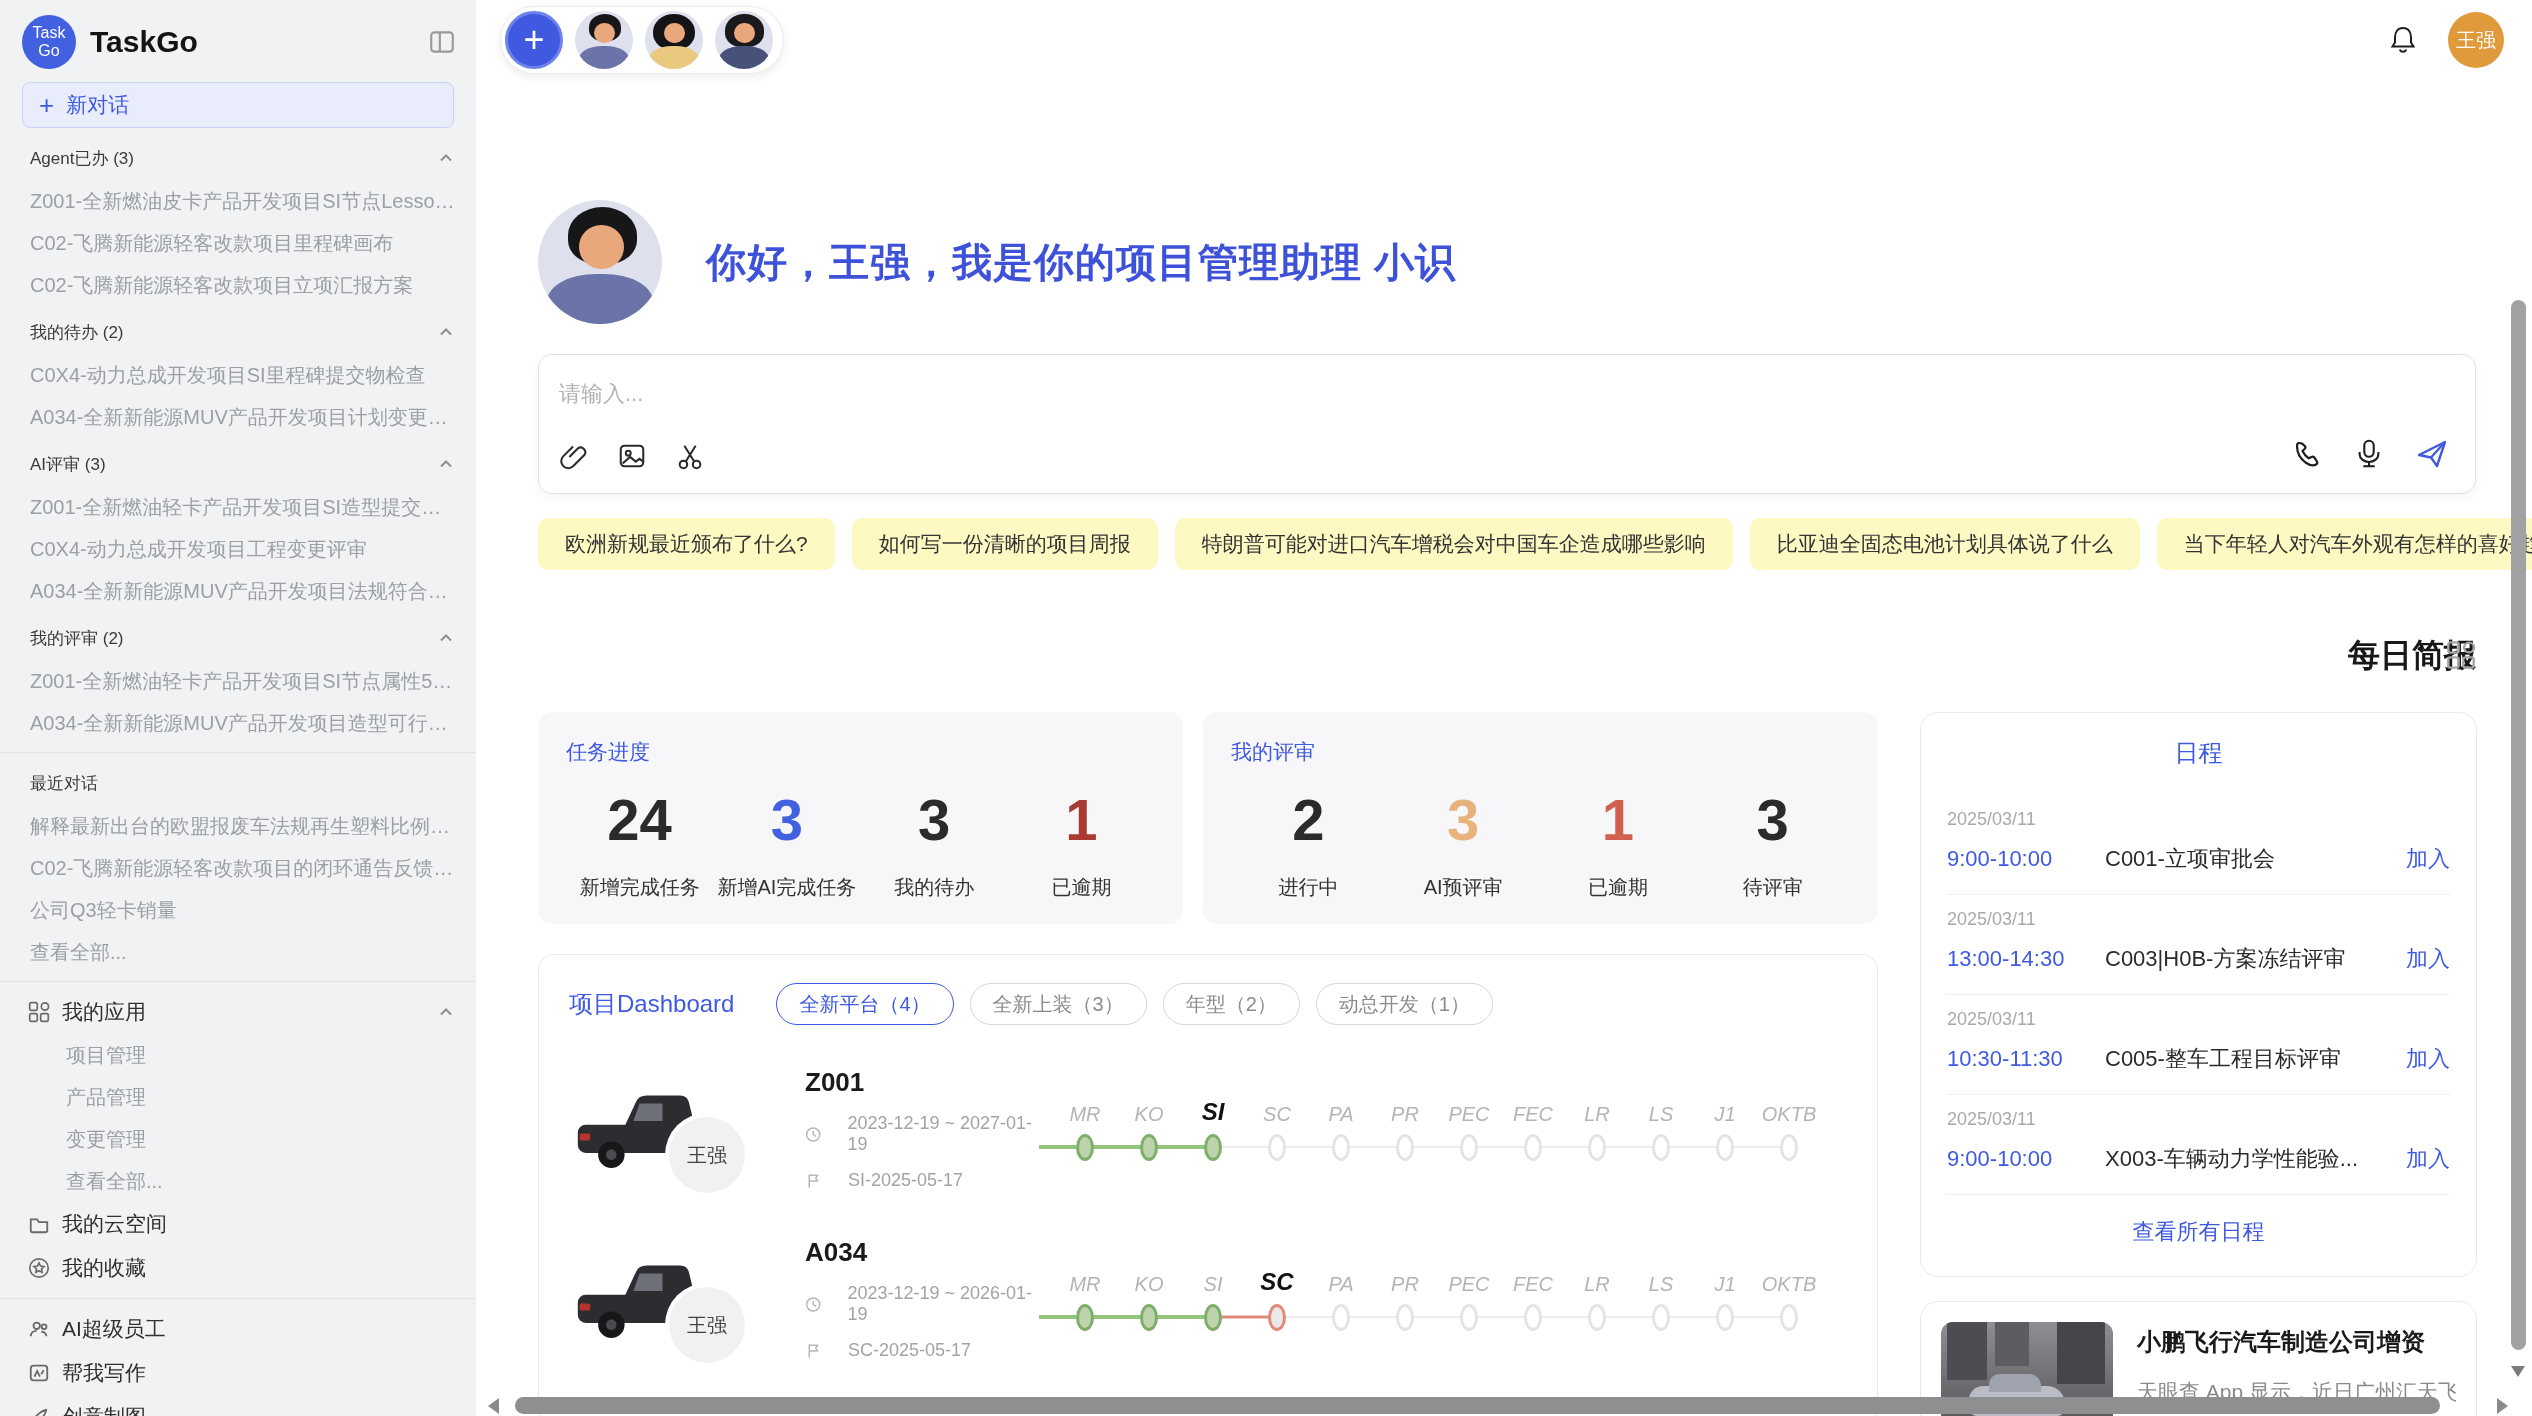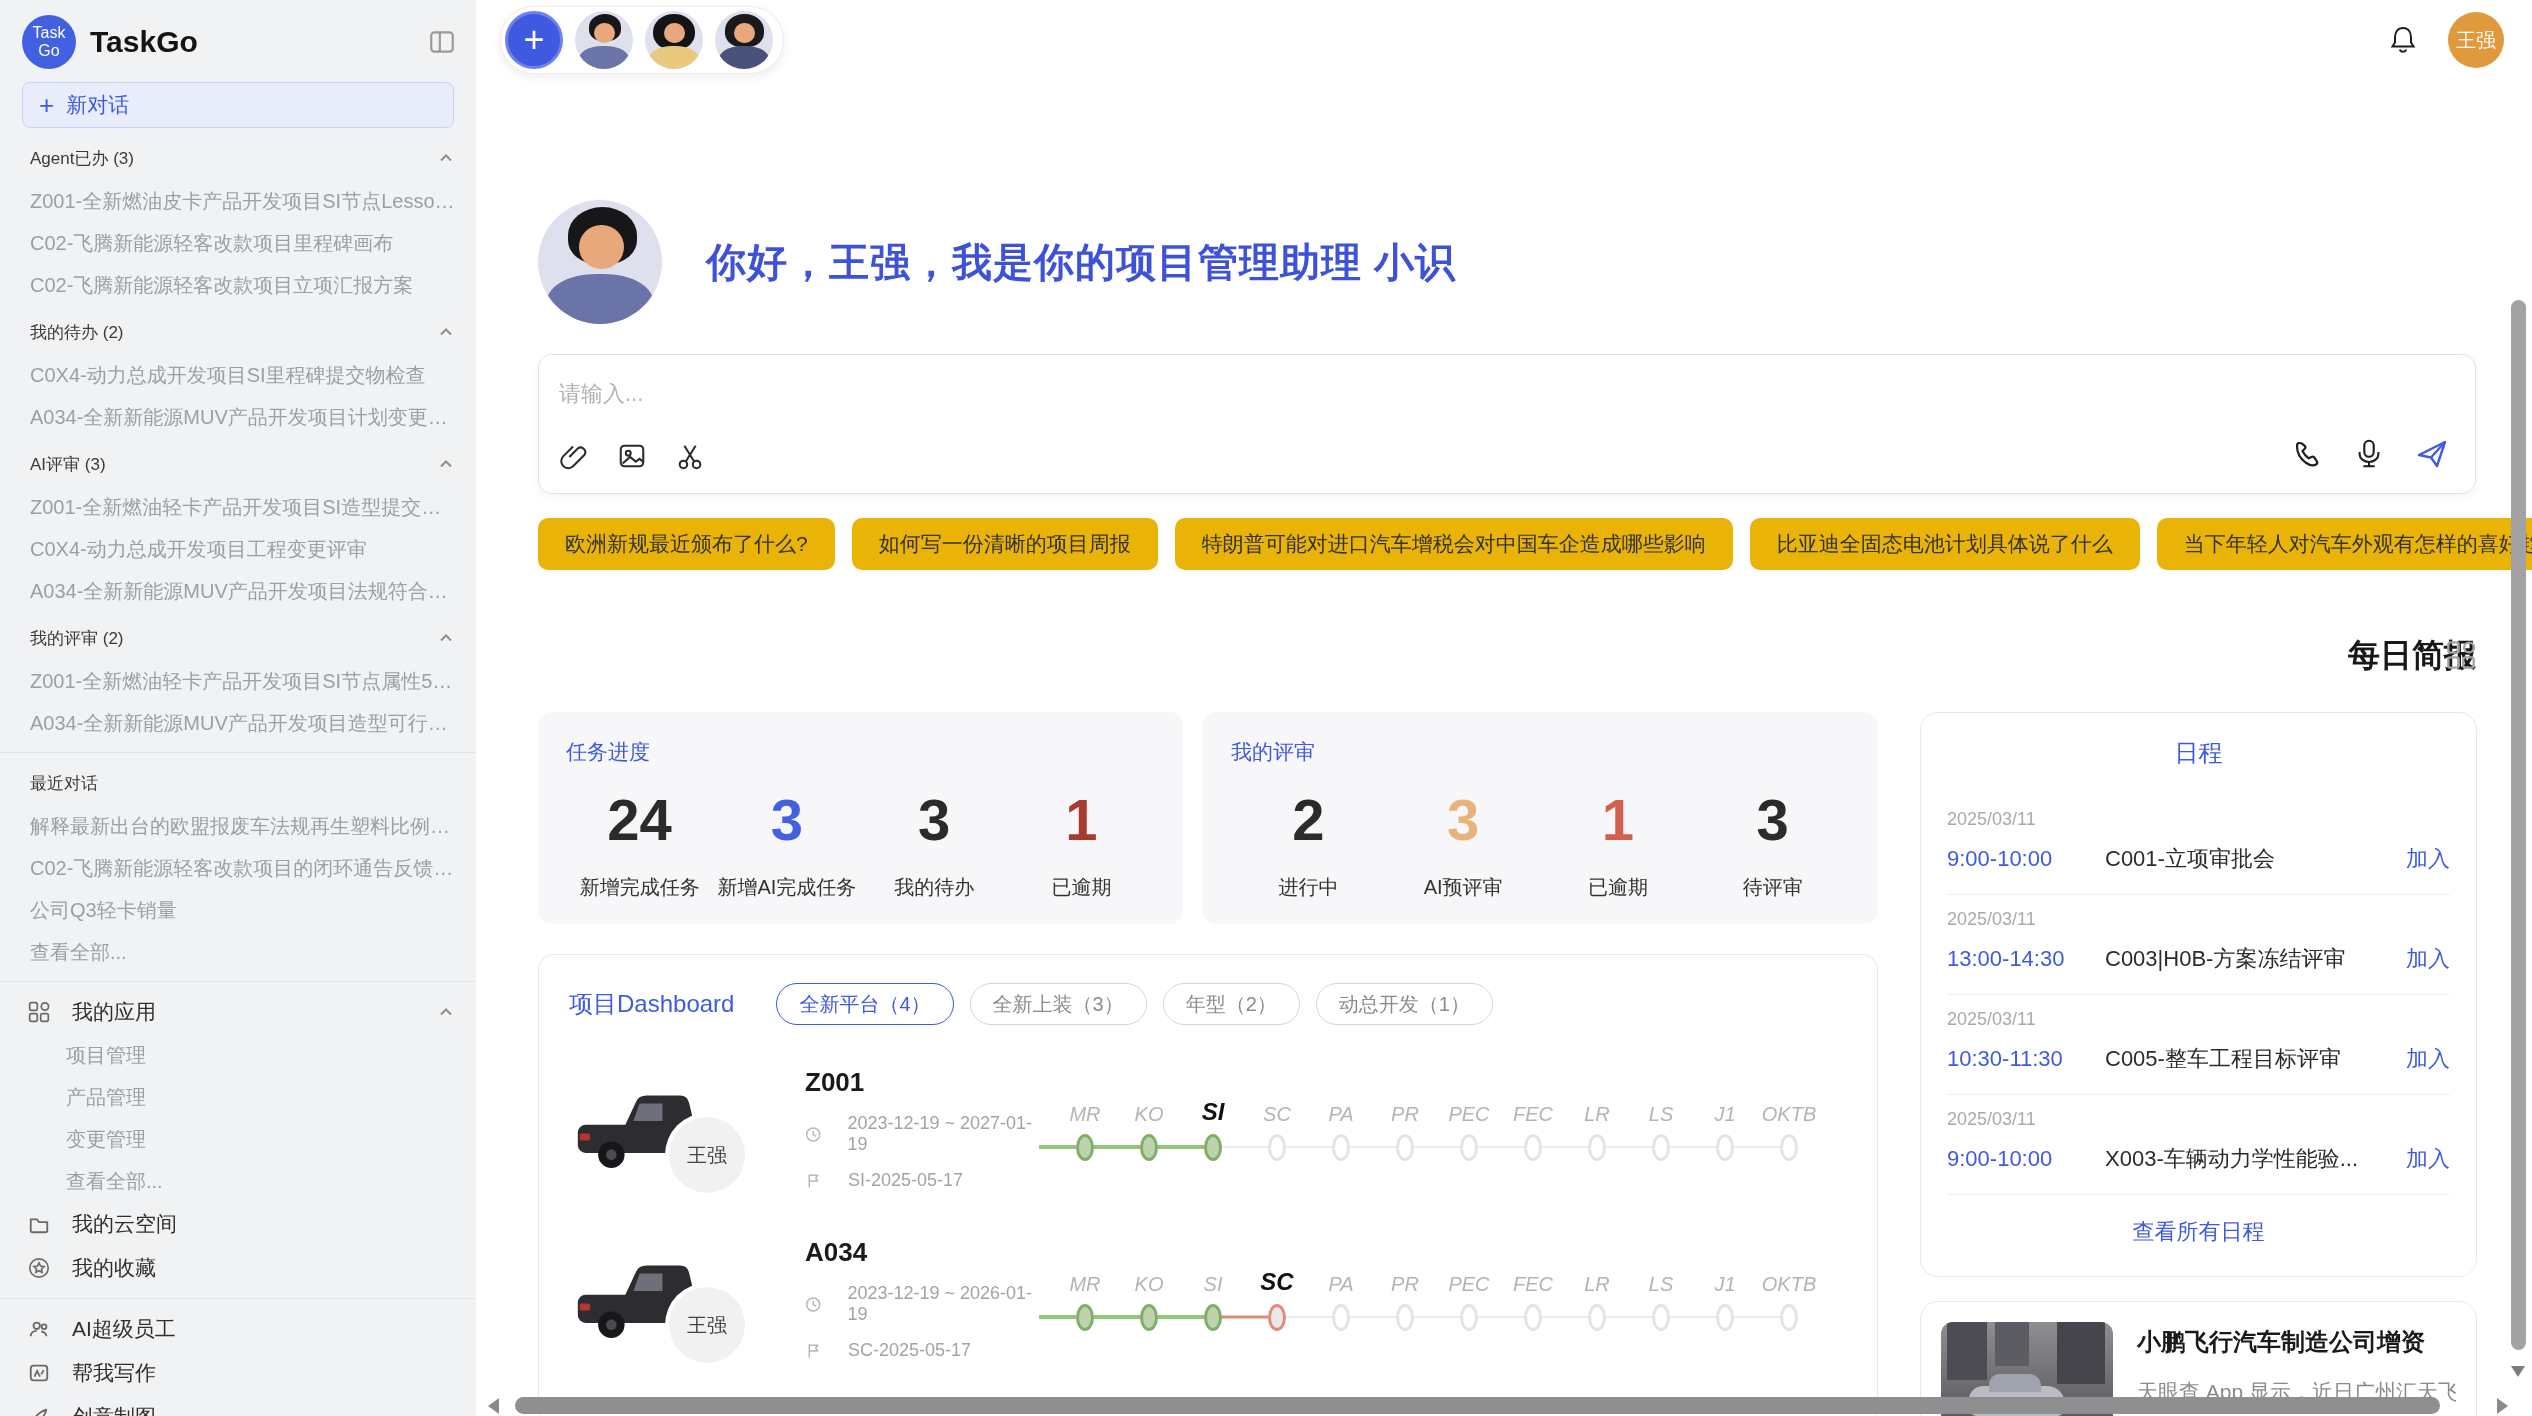--- a/index.html
+++ b/index.html
@@ -10,21 +10,21 @@
   .sidebar { width:476px; min-width:476px; height:100%; background:#f1f2f4; padding-top:12px; overflow:hidden; }
   .sb-head { display:flex; align-items:center; padding:0 20px 0 22px; height:60px; }
   .logo { width:54px; height:54px; border-radius:50%; background:#4161e0; color:#fff; display:flex; flex-direction:column; align-items:center; justify-content:center; font-size:16px; line-height:1.1; }
   .app-name { font-size:30px; font-weight:bold; color:#141414; margin-left:14px; flex:1; }
   .icon-btn { background:none; border:none; cursor:pointer; display:flex; align-items:center; }
   .new-chat { margin:10px 22px 8px; height:46px; width:calc(100% - 44px); background:#e9ecfa; border:1px solid #c9d2f4; border-radius:8px; display:flex; align-items:center; padding:0 16px; color:#3f5ae0; font-size:21px; gap:12px; cursor:pointer; }
   .new-chat .plus { font-size:26px; line-height:1; }
   .sb-section-header { display:flex; align-items:center; justify-content:space-between; padding:0 20px 0 30px; height:44px; color:#3b3b3b; font-size:17px; margin-top:4px; cursor:pointer; }
   .sb-item { padding:0 20px 0 30px; height:42px; line-height:42px; color:#9aa0a6; font-size:20px; white-space:nowrap; overflow:hidden; text-overflow:ellipsis; cursor:pointer; }
   .sb-divider { height:1px; background:#e2e3e6; margin:8px 0; }
-  .sb-row { display:flex; align-items:center; gap:22px; padding:0 20px 0 28px; height:44px; color:#2f2f2f; font-size:21px; cursor:pointer; }
+  .sb-row { display:flex; align-items:center; gap:12px; padding:0 20px 0 28px; height:44px; color:#2f2f2f; font-size:21px; cursor:pointer; }
   .sb-row .grow { flex:1; }
   .sb-subitem { padding-left:66px; height:42px; line-height:42px; color:#9aa0a6; font-size:20px; cursor:pointer; }
 
   
   .main { flex:1; position:relative; background:#fff; overflow:hidden; height:100%; }
   .content { padding:0 56px 0 62px; }
 
   .topbar-pill { position:absolute; top:6px; left:24px; display:flex; align-items:center; gap:12px; background:#fff; border:1px solid #ececec; border-radius:36px; padding:4px 10px 4px 4px; box-shadow:0 3px 10px rgba(0,0,0,.08); z-index:5; }
   .add-btn { width:58px; height:58px; border-radius:50%; background:#3f5ae0; border:3px solid #6e83ea; color:#fff; font-size:36px; display:flex; align-items:center; justify-content:center; cursor:pointer; }
   .cartoon { width:58px; height:58px; border-radius:50%; background:#dfe0ee; overflow:hidden; position:relative; --hair:#1d1d1f; --shirt:#6b74a8; --skin:#e8a87c; }
@@ -39,21 +39,21 @@
   .greeting { font-size:40px; font-weight:bold; color:#3d52d8; letter-spacing:1px; }
 
   .ask-card { margin-top:30px; width:100%; border:1px solid #e0e0e0; border-radius:14px; box-shadow:0 4px 10px rgba(0,0,0,.04); padding:26px 20px 22px; position:relative; }
   .ask-input { width:100%; border:none; outline:none; font-size:22px; color:#333; }
   .ask-input::placeholder { color:#b3b3b3; }
   .ask-tools { display:flex; align-items:center; margin-top:34px; gap:28px; }
   .ask-tools-right { position:absolute; right:26px; bottom:22px; display:flex; gap:30px; align-items:center; }
   .tool-ic { cursor:pointer; display:flex; align-items:center; }
 
   .chips { margin-top:24px; display:flex; gap:17px; }
-  .chip { background:#eab308; border-radius:10px; height:52px; display:flex; align-items:center; padding:0 27px; font-size:21px; color:#333; white-space:nowrap; cursor:pointer; }
+  .chip { background:#fef9c3; border-radius:10px; height:52px; display:flex; align-items:center; padding:0 27px; font-size:21px; color:#333; white-space:nowrap; cursor:pointer; }
 
   .brief-head { margin-top:64px; position:relative; height:48px; }
   .brief-title { text-align:right; font-size:32px; font-weight:bold; color:#181818; }
   .brief-grid-icon { position:absolute; right:0; top:6px; cursor:pointer; }
 
   .columns { margin-top:30px; display:flex; gap:42px; }
   .col-left { width:1340px; }
   .col-right { width:557px; }
 
   .stats-row { display:flex; gap:20px; }

